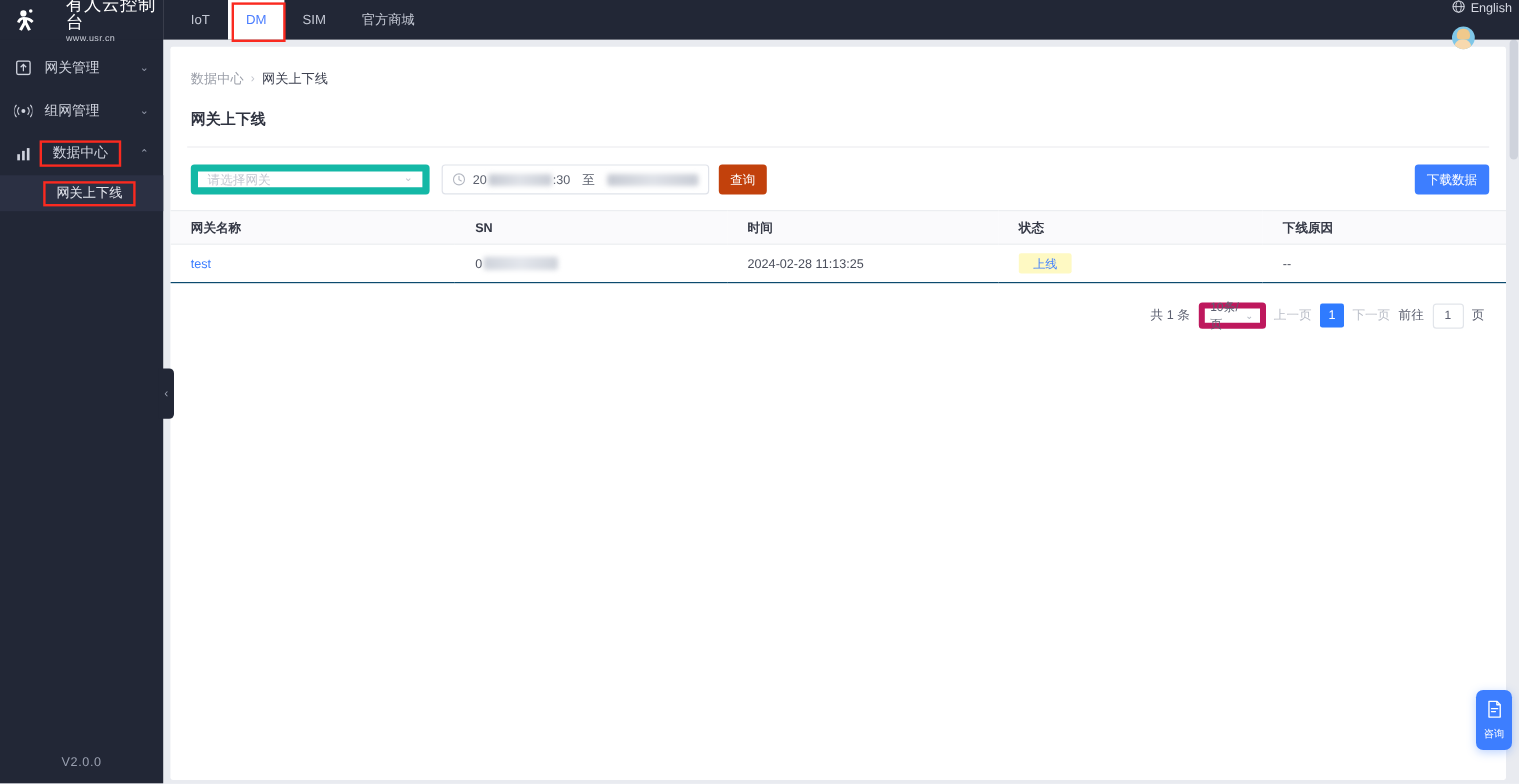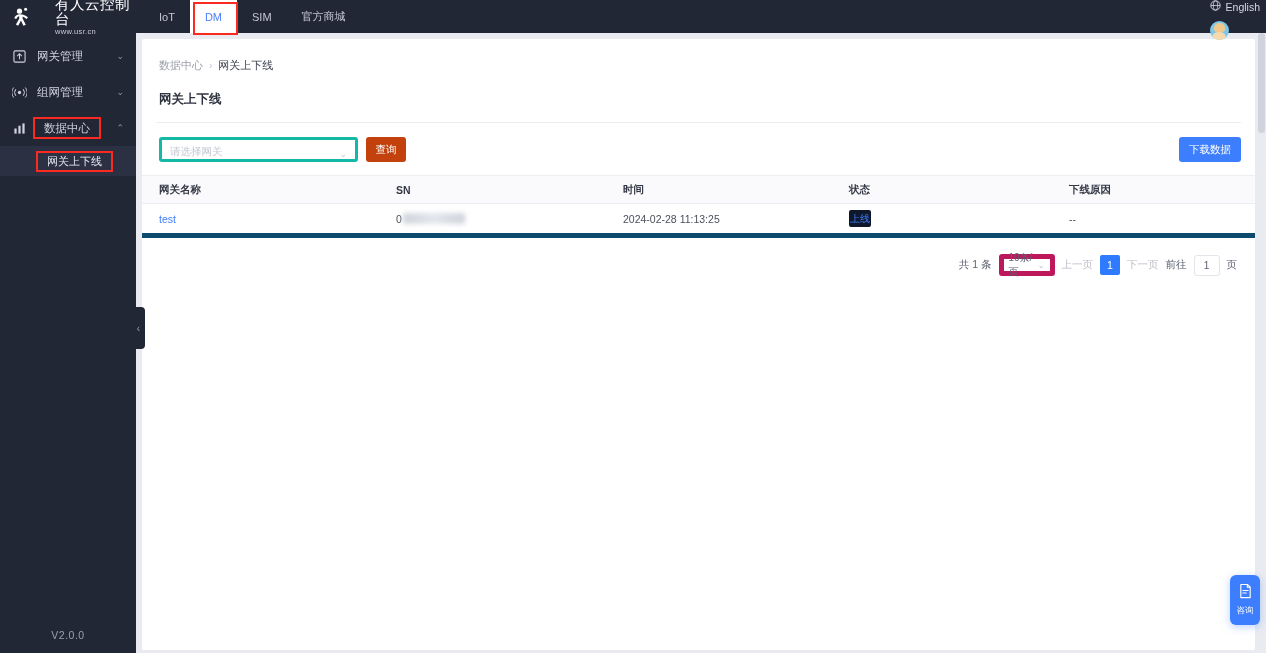--- a/index.html
+++ b/index.html
@@ -129,22 +129,22 @@
     font-size: 12.5px; font-weight: bold; color: #2f3340;
     padding: 18px 0 0 17px;
   }
   .divider { height: 1px; background: #ededf0; margin: 14px 14px 0 14px; }
 
   
   .filter-row {
     display: flex; align-items: center; padding: 14px 14px 0 17px; position: relative;
   }
   .select-gw {
-    width: 199px; height: 25px; border: 3px solid #14b8a6; border-radius: 3px;
-    display: flex; align-items: flex-end; padding: 0 8px;
+    width: 199px; height: 25px; border: 6px solid #14b8a6; border-radius: 3px;
+    display: flex; align-items: flex-start; padding: 0 8px;
     font-size: 10.5px; color: #c3c7d1; cursor: pointer;
   }
   .select-gw .sel-chev { margin-left: auto; color: #c3c7d1; font-size: 9px; }
 
   .daterange {
     margin-left: 10px; width: 223px; height: 25px;
     border: 1px solid #e0e3ea; border-radius: 3px;
     display: flex; align-items: center; padding: 0 8px; gap: 6px;
     font-size: 10.5px; color: #5a5f6c; cursor: pointer;
   }
@@ -173,40 +173,40 @@
 
   
   .tbl { width: 1113px; margin-top: 13px; border-collapse: collapse; table-layout: fixed; }
   .tbl th {
     text-align: left; font-size: 10.5px; font-weight: bold; color: #343845;
     background: #fafafc; height: 28px; padding: 0 0 0 17px;
     border-top: 1px solid #eceef1; border-bottom: 1px solid #eceef1;
   }
   .tbl td {
     font-size: 10.5px; color: #4b4f5c; height: 32px; padding: 0 0 0 17px;
-    border-bottom: 5px solid #0c4a6e; vertical-align: middle;
+    border-bottom: 1px solid #0c4a6e; vertical-align: middle;
   }
   .c-name { width: 237px; margin-left: 38px; }
   .c-sn   { width: 227px; }
   .c-time { width: 226px; }
   .c-state{ width: 220px; }
   .c-reason { width: 203px; }
   .link { color: #3d7eff; cursor: pointer; }
   .blur-sn {
     display: inline-flex; align-items: center; gap: 1px;
   }
   .blur-sn .bs {
     display: inline-block; width: 62px; height: 11px; border-radius: 2px;
     background: linear-gradient(90deg,#cfd3db,#e3e6ec,#cfd3db);
     filter: blur(2.4px);
   }
   .badge {
     display: inline-flex; align-items: center; justify-content: center;
-    background: #0f172a; color: #3d7eff; font-size: 10px;
-    height: 17px; padding: 0 1px; border-radius: 2px;
+    background: #fef9c3; color: #3d7eff; font-size: 10px;
+    height: 17px; padding: 0 12px; border-radius: 2px;
   }
 
   
   .pager {
     display: flex; align-items: center; justify-content: flex-end;
     gap: 7px; padding: 16px 18px 0 0; font-size: 10.5px; color: #5c6070;
   }
   .pg-total { color: #5c6070; }
   .pg-size {
     width: 56px; height: 22px; border: 5px solid #be185d; border-radius: 3px;
@@ -366,20 +366,35 @@
 
       <div class="divider"></div>
 
       <div class="filter-row">
 
         <div class="select-gw">
           <span>请选择网关</span>
           <span class="sel-chev">⌄</span>
         </div>
 
+        <div class="daterange">
+          <span class="clock-ico">
+            <svg width="11" height="11" viewBox="0 0 12 12">
+              <circle cx="6" cy="6" r="5" fill="none" stroke="#b4b8c2" stroke-width="1"></circle>
+              <path d="M6 3.2 V6.2 L8.1 7.4" fill="none" stroke="#b4b8c2" stroke-width="1" stroke-linecap="round"></path>
+            </svg>
+          </span>
+          <span class="date-val">
+            <span>20</span>
+              <span class="blurtext b1"></span>
+              <span>:30</span>
+          </span>
+          <span class="date-sep">至</span>
+          <span class="blurtext b2"></span>
+        </div>
 
         <div class="btn-query">查询</div>
 
         <div class="btn-download">下载数据</div>
       </div>
 
       <table class="tbl">
         <thead>
           <tr>
             <th class="c-name">网关名称</th>

